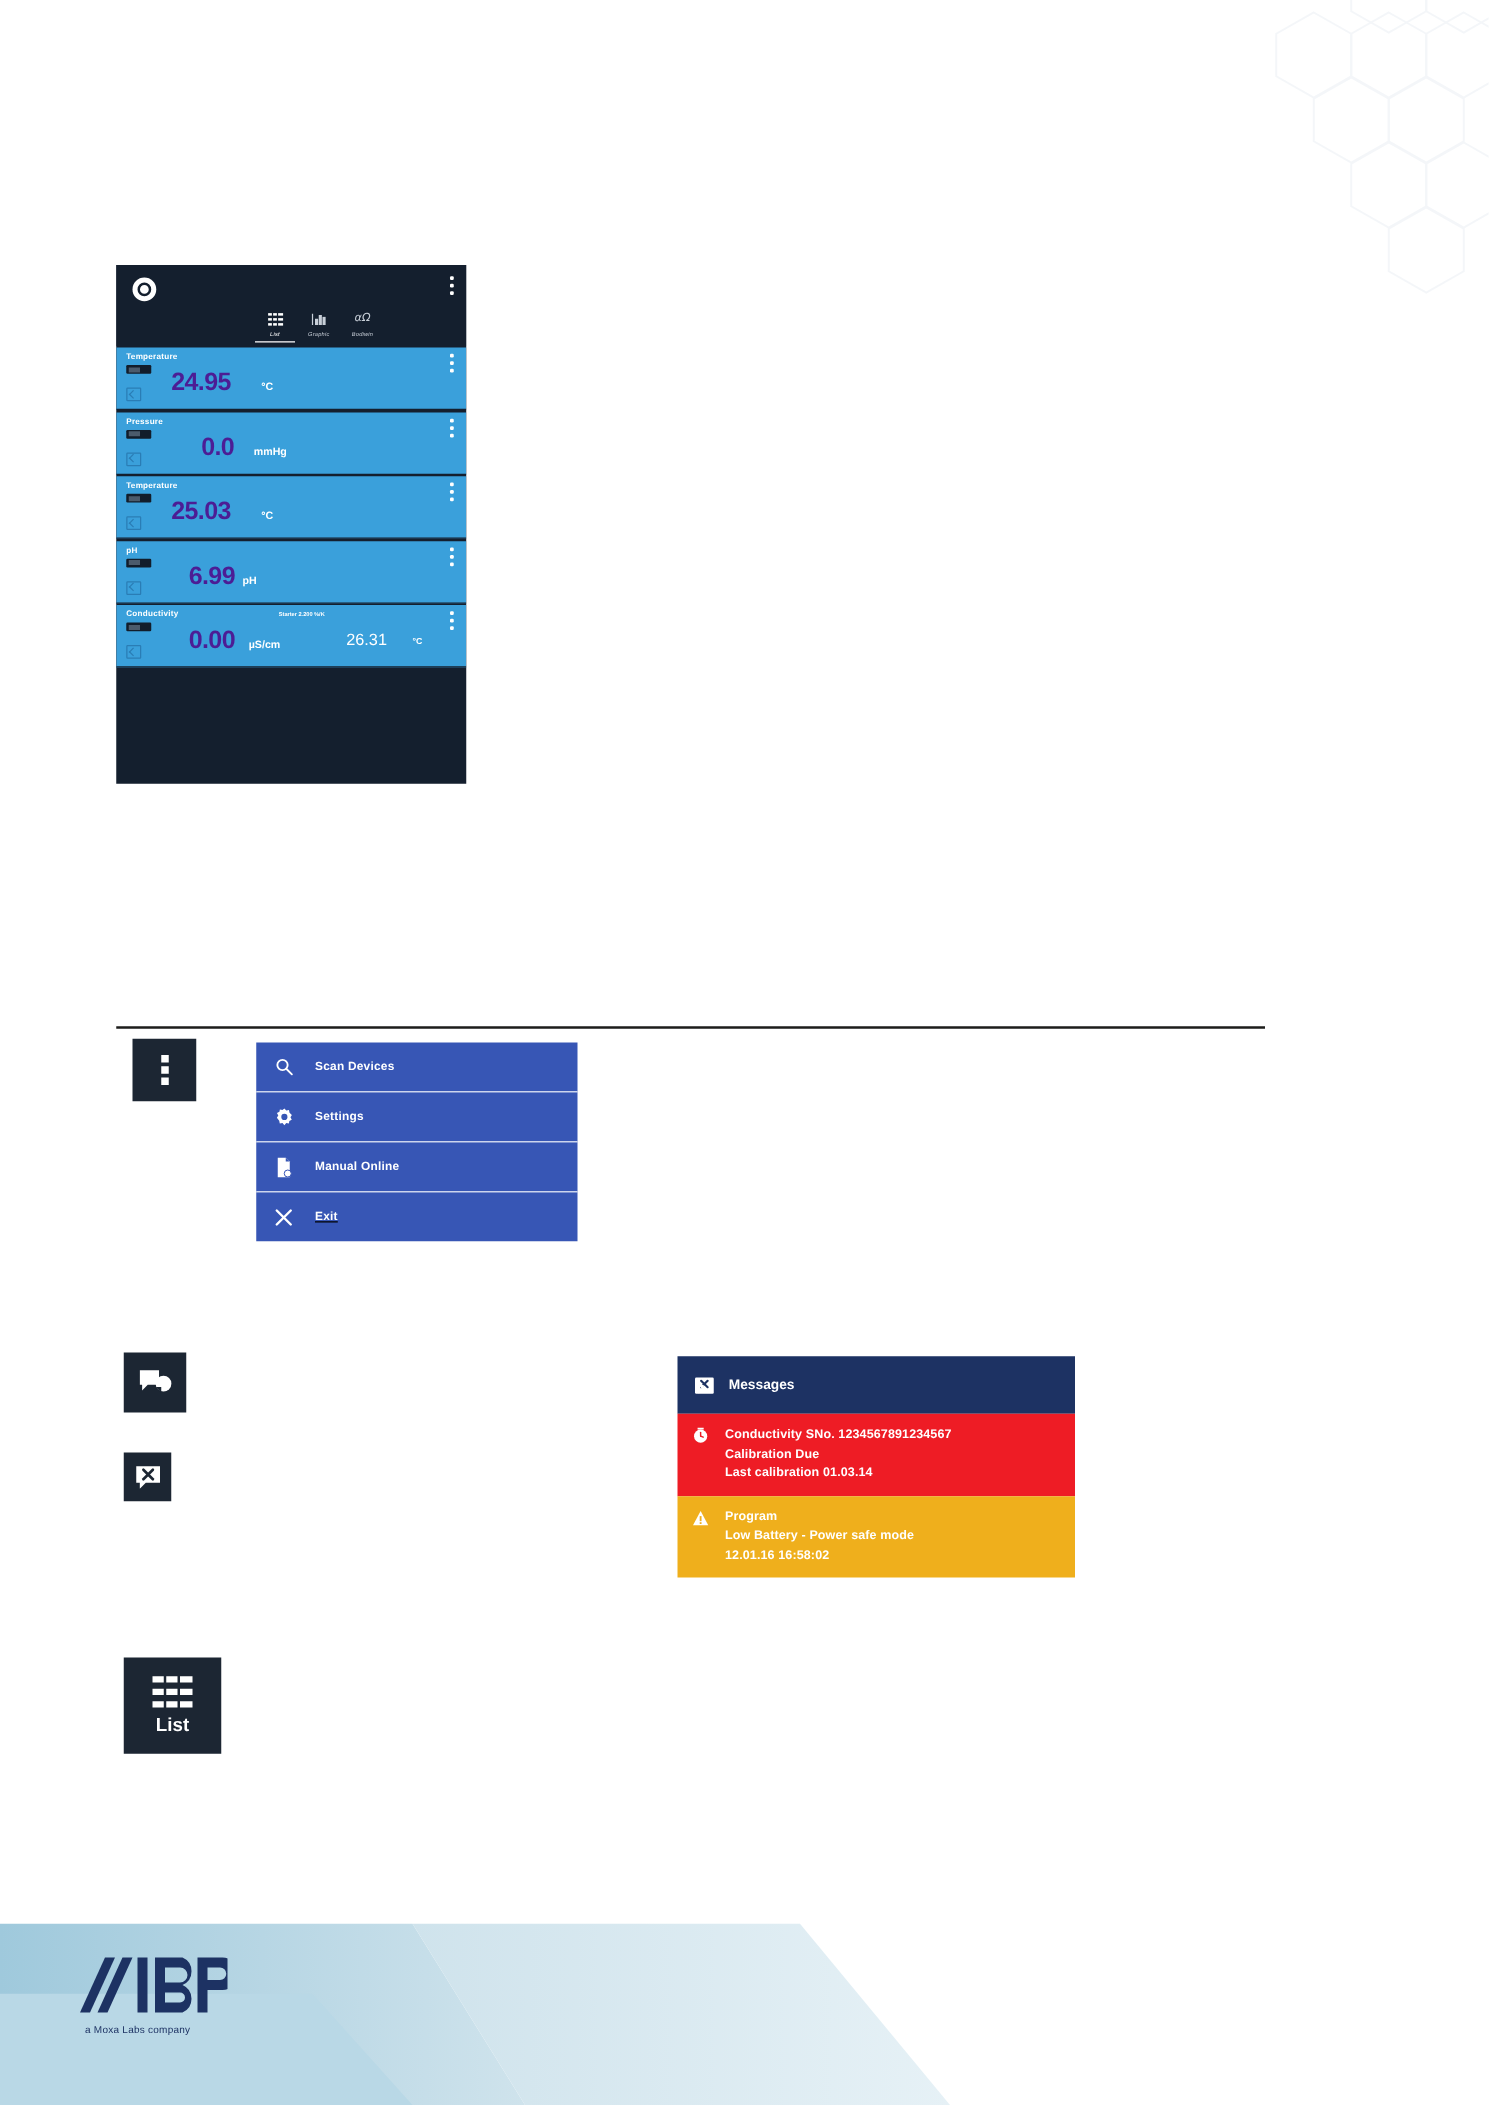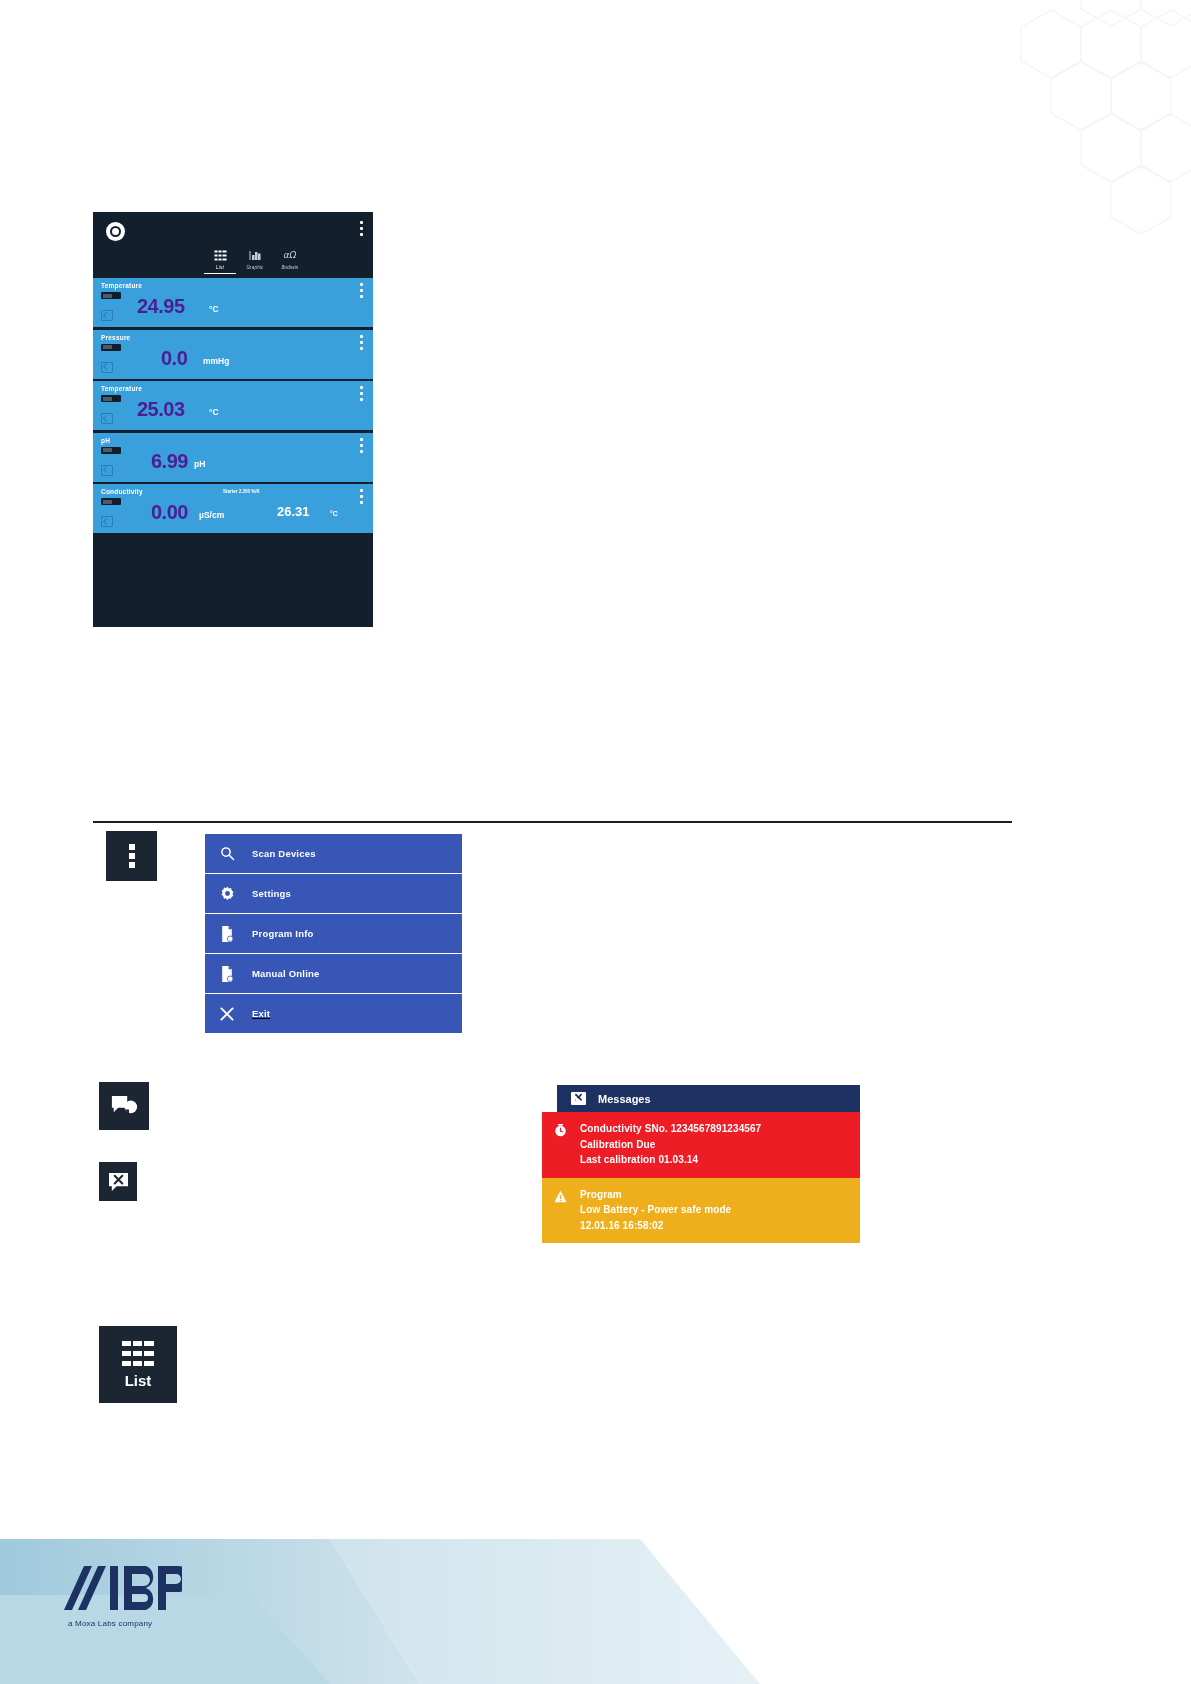--- a/index.html
+++ b/index.html
@@ -79,21 +79,21 @@
     transform:rotate(-45deg);
   }
   .mrow .mval{
     position:absolute;left:44px;top:18px;font-size:20px;font-weight:bold;color:#4c1d95;
     letter-spacing:-.5px;line-height:20px;
   }
   .mrow .munit{
     position:absolute;top:26px;font-size:8.5px;font-weight:bold;color:#ffffff;
   }
   .mrow .mval2{
-    position:absolute;left:184px;top:20px;font-size:13px;font-weight:bold;color:#ffffff;
+    position:absolute;left:184px;top:20px;font-size:13px;font-weight:normal;color:#ffffff;
   }
   .mrow .munit2{
     position:absolute;left:237px;top:26px;font-size:7px;font-weight:bold;color:#ffffff;
   }
 
   
   .hrule{position:absolute;left:93px;top:821px;width:919px;height:2px;background:#1d1d1b;}
 
   
   .tile{
@@ -114,21 +114,21 @@
   .menu-item:last-child{border-bottom:none;text-decoration:underline;}
   .menu-item .mi-ico{
     width:16px;height:16px;margin-left:14px;margin-right:17px;display:flex;
     align-items:center;justify-content:center;color:#ffffff;flex:none;
   }
   .menu-item .mi-lbl{font-size:9.5px;color:#ffffff;font-weight:bold;letter-spacing:.2px;}
 
   
   .msgpanel{position:absolute;left:542px;top:1085px;width:318px;}
   .msg-head{
-    height:27px;background:#1d3263;display:flex;align-items:center;margin-left:15px;
+    height:46px;background:#1d3263;display:flex;align-items:center;
   }
   .msg-head .mh-ico{
     width:15px;height:13px;background:#ffffff;margin-left:14px;margin-right:12px;
     position:relative;border-radius:1px;flex:none;
   }
   .msg-head .mh-ico:after{
     content:"";position:absolute;left:3px;top:6px;width:0;height:0;
     border-left:4px solid transparent;border-right:0 solid transparent;border-top:5px solid #ffffff;
   }
   .msg-head .mh-lbl{font-size:11px;color:#ffffff;font-weight:bold;}
@@ -331,30 +331,20 @@
   <div class="menu-item">
     <span class="mi-ico">
       <svg width="15" height="15" viewBox="0 0 20 20">
           <path fill="#fff" d="M10 1l2 2.2 2.9-.6.6 2.9L18 8l-1.5 2.5 1.4 2.6-2.6 1.4L14.8 17 12 16.4 10 19l-2-2.6-2.9.6-.6-2.9L2 11l1.5-2.5L2.1 5.9l2.6-1.4L5.2 2 8 2.6z"></path>
           <circle cx="10" cy="10" r="3.3" fill="#3756b5"></circle>
         </svg>
     </span>
     <span class="mi-lbl">Settings</span>
   </div>
 
-  <div class="menu-item">
-    <span class="mi-ico">
-      <svg width="14" height="16" viewBox="0 0 16 20">
-          <path fill="#fff" d="M2 0h8l4 4v16H2z"></path>
-          <path fill="#3756b5" d="M10 0v4h4z"></path>
-          <circle cx="12" cy="16" r="3.5" fill="#fff" stroke="#3756b5" stroke-width="1"></circle>
-        </svg>
-    </span>
-    <span class="mi-lbl">Program Info</span>
-  </div>
 
   <div class="menu-item">
     <span class="mi-ico">
       <svg width="14" height="16" viewBox="0 0 16 20">
           <path fill="#fff" d="M2 0h8l4 4v16H2z"></path>
           <path fill="#3756b5" d="M10 0v4h4z"></path>
           <circle cx="12" cy="16" r="3.5" fill="#fff" stroke="#3756b5" stroke-width="1"></circle>
         </svg>
     </span>
     <span class="mi-lbl">Manual Online</span>

